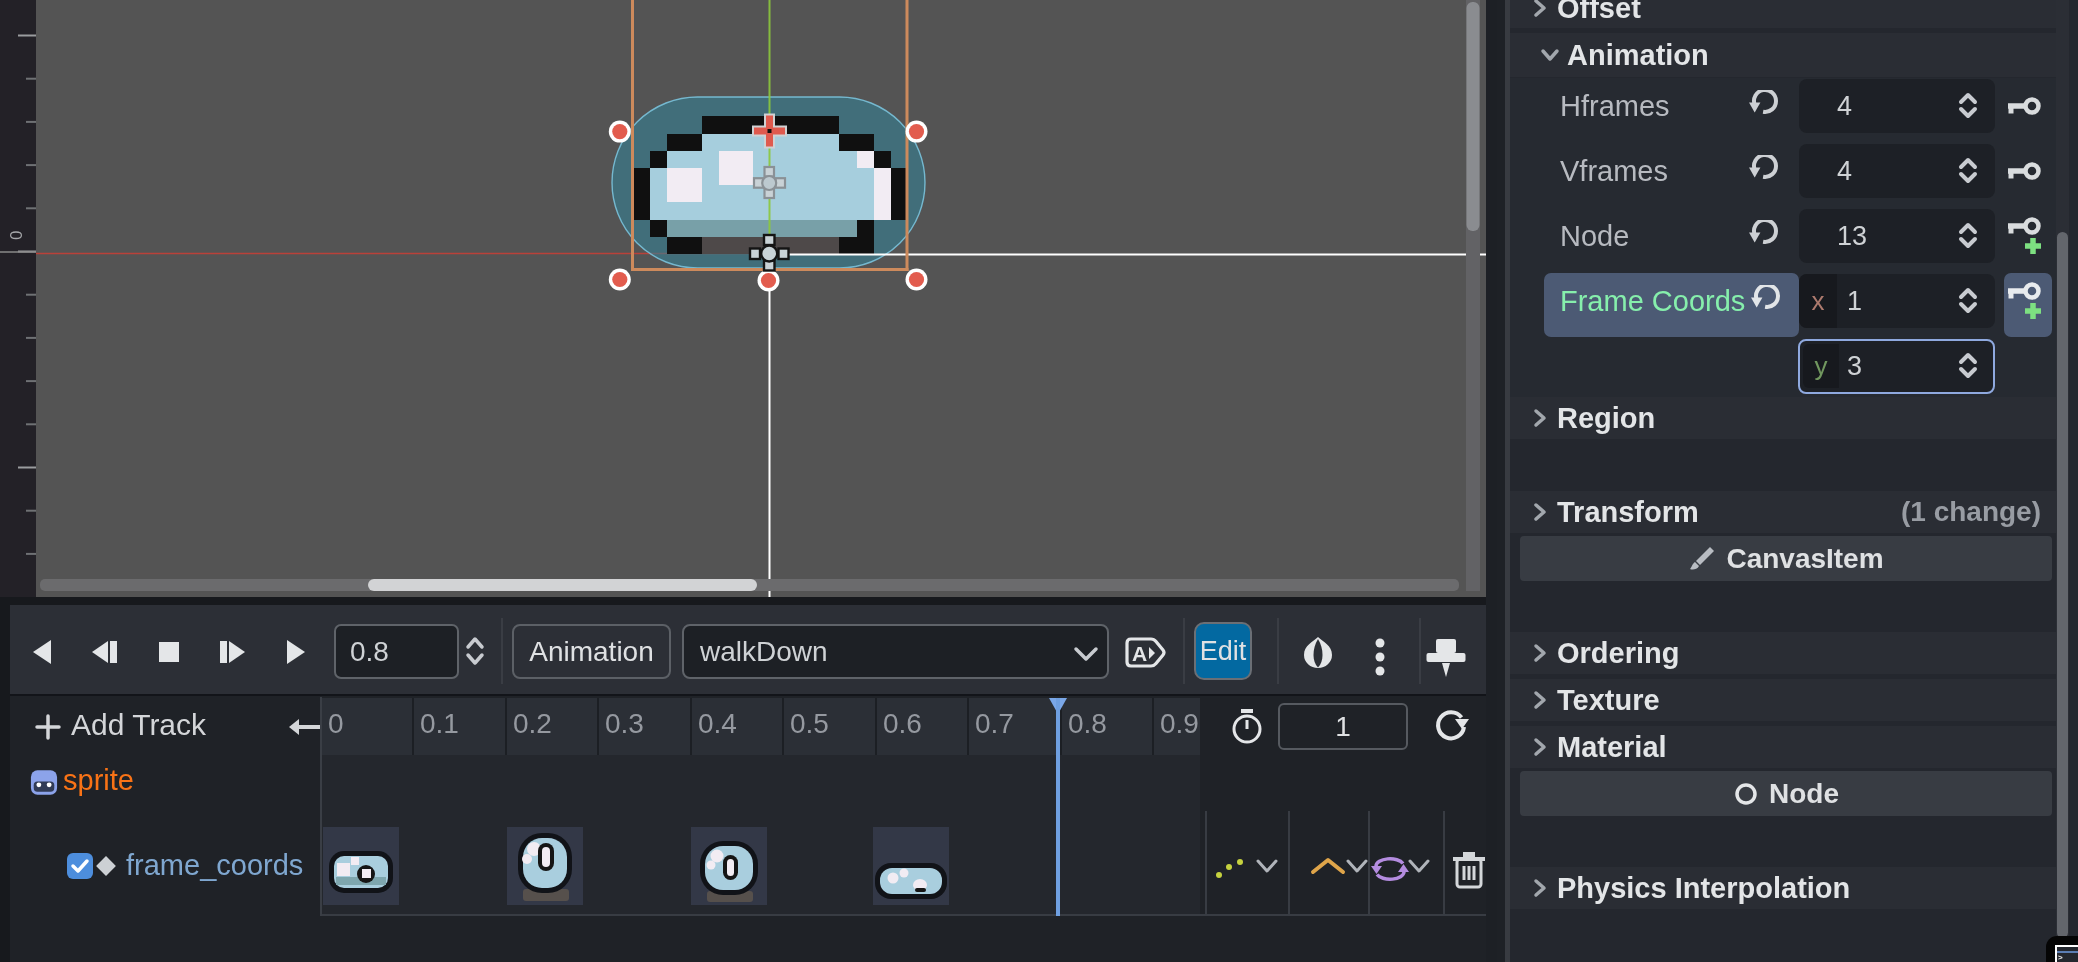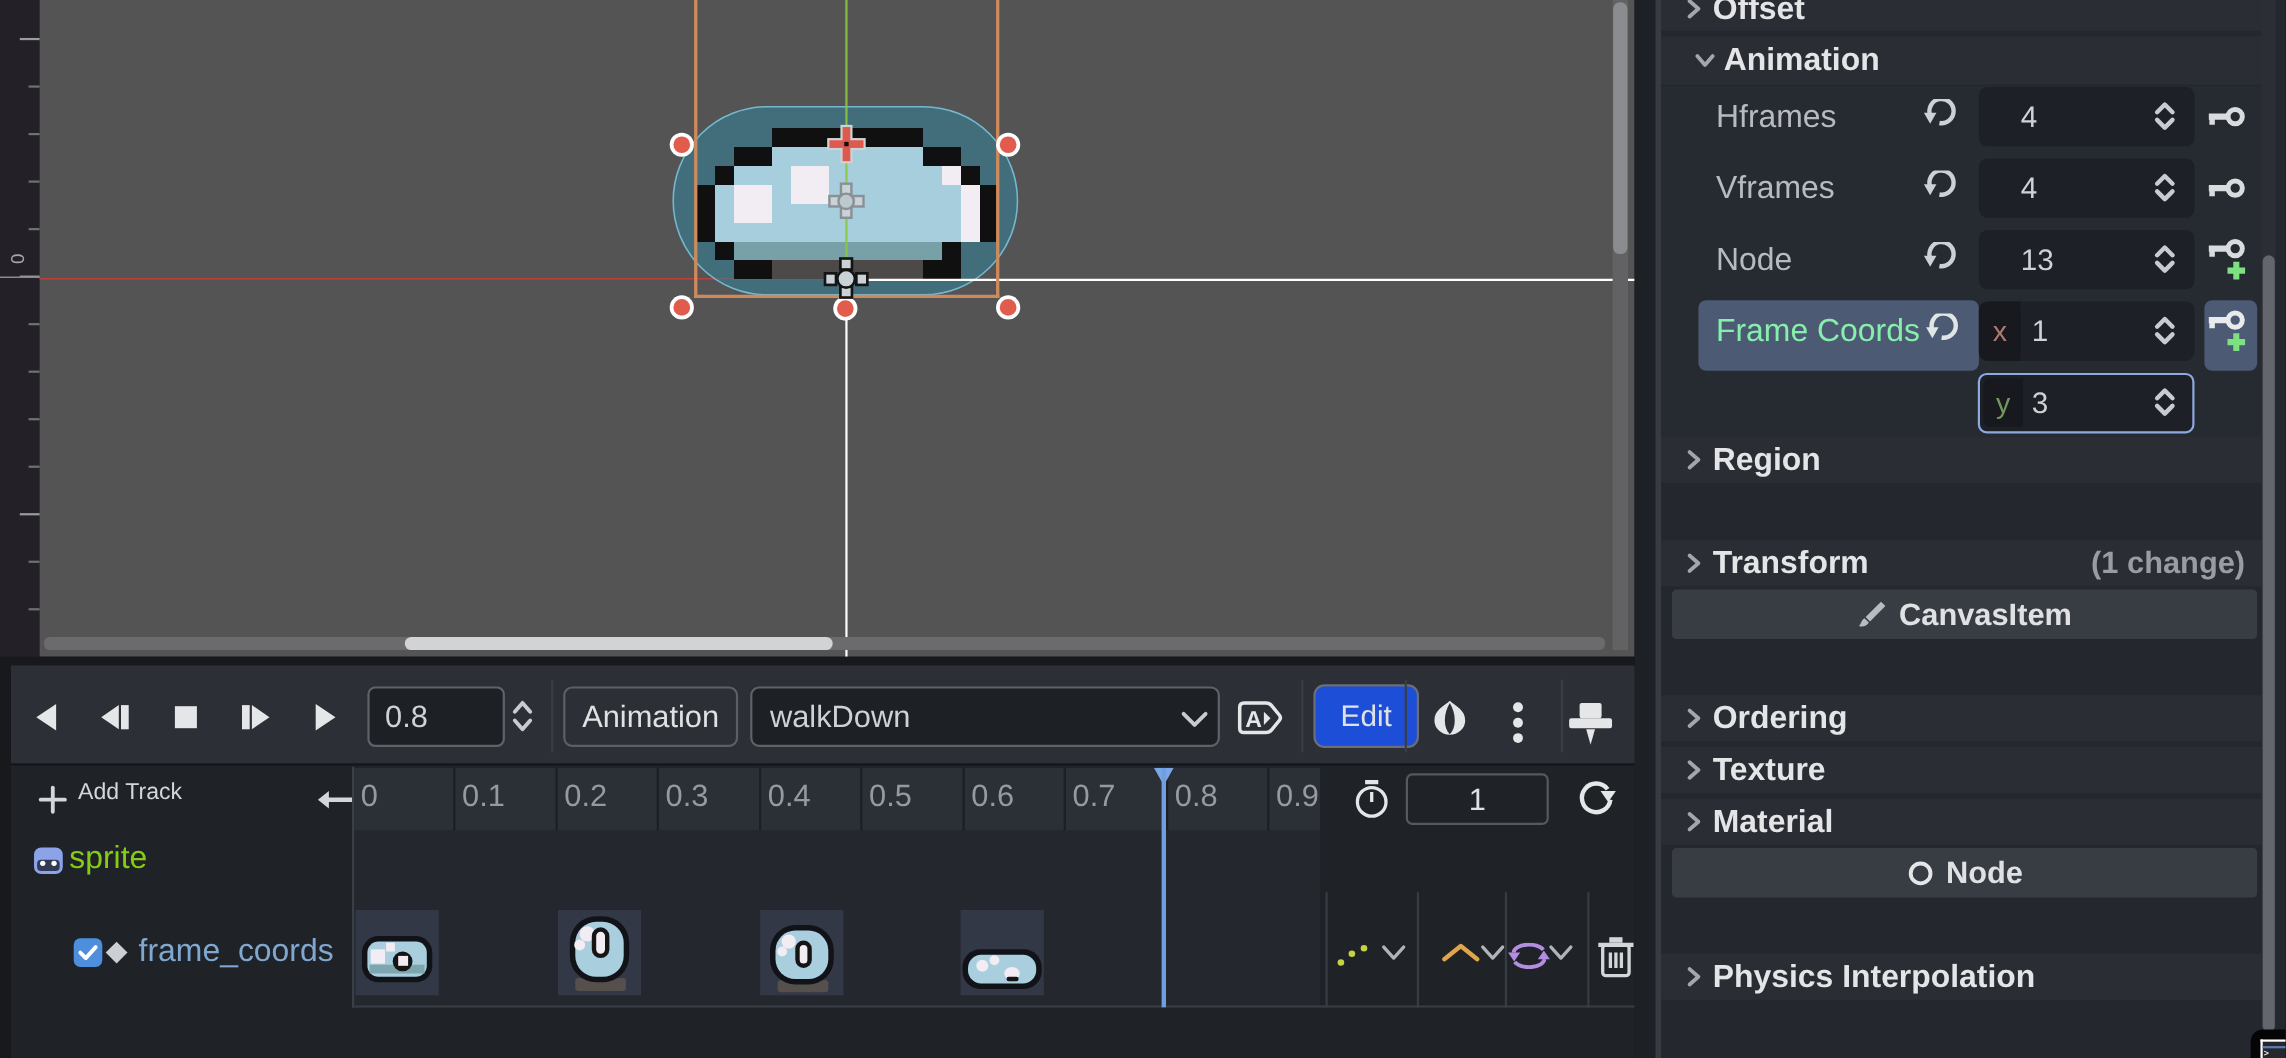--- a/index.html
+++ b/index.html
@@ -194,21 +194,21 @@
       <svg class="abs" style="right:8px;top:20px" width="26" height="16" viewBox="0 0 26 16">
         <path d="M 3,3 L 13,13 L 23,3" fill="none" stroke="#c8cbd0" stroke-width="3.5" stroke-linecap="round" stroke-linejoin="round"></path>
       </svg>
     </div>
     <svg class="icow" style="left:1113px;top:29px" width="46" height="40" viewBox="0 0 46 40">
       <path d="M 8,5 L 28,5 Q 31,5 33,7.5 L 40,16 Q 42,18.5 40,21 L 33,29.5 Q 31,32 28,32 L 8,32 Q 4,32 4,28 L 4,9 Q 4,5 8,5 Z" fill="none" stroke="#e4e6e8" stroke-width="3.2" stroke-linejoin="round"></path>
       <text x="9" y="27" fill="#e4e6e8" font-size="21" font-weight="bold">A</text>
       <polygon points="26,13 26,25 32,19" fill="#e4e6e8"></polygon>
     </svg>
     <div class="vsep" style="left:1173px;top:13px;height:66px"></div>
-    <div class="tb-btn" style="left:1184px;top:17px;width:96px;height:58px;font-size:27px;background:#1d4ed8;border-color:#6b6f75;border-radius:10px">Edit</div>
+    <div class="tb-btn" style="left:1184px;top:17px;width:58px;height:58px;font-size:27px;background:#0369a1;border-color:#6b6f75;border-radius:10px">Edit</div>
     <div class="vsep" style="left:1267px;top:13px;height:66px"></div>
     <svg class="icow" style="left:1291px;top:31px" width="34" height="34" viewBox="0 0 34 34">
       <path d="M 17,1 C 22,6 31,9 31,19 A 14,13 0 0 1 3,19 C 3,9 12,6 17,1 Z" fill="#e4e6e8"></path>
       <path d="M 17,3 C 20,8 21.5,13 21.5,19 C 21.5,24 20,28.5 17,31.5 C 14,28.5 12.5,24 12.5,19 C 12.5,13 14,8 17,3 Z" fill="#2c2f36"></path>
     </svg>
     <svg class="icow" style="left:1354px;top:33px" width="32" height="38" viewBox="0 0 32 38">
       <g fill="#e4e6e8">
             <circle cx="16" cy="5" r="4.5"></circle>
             <circle cx="16" cy="19" r="4.5"></circle>
             <circle cx="16" cy="33" r="4.5"></circle>
@@ -224,21 +224,21 @@
     </svg>
   </div>
 
   <div class="abs" style="left:0;top:93px;width:1476px;height:57px;">
     <svg class="icow" style="left:24px;top:15px" width="28" height="28" viewBox="0 0 28 28">
       <g stroke="#d4d6d9" stroke-width="3.5" stroke-linecap="round">
             <line x1="14" y1="3" x2="14" y2="25"></line>
             <line x1="3" y1="14" x2="25" y2="14"></line>
           </g>
     </svg>
-    <div class="abs" style="left:61px;top:10px;color:#d4d6d9;font-size:21px">Add Track</div>
+    <div class="abs" style="left:61px;top:10px;color:#d4d6d9;font-size:30px">Add Track</div>
     <svg class="icow" style="left:278px;top:15px" width="44" height="28" viewBox="0 0 44 28">
       <line x1="9" y1="14" x2="35" y2="14" stroke="#d4d6d9" stroke-width="4"></line>
       <polygon points="11,6 11,22 1,14" fill="#d4d6d9"></polygon>
       <polygon points="33,6 33,22 43,14" fill="#d4d6d9"></polygon>
     </svg>
     <div class="abs" style="left:310px;top:0;width:880px;height:57px;background:#2b2f36;overflow:hidden">
       <div class="rtick" style="left:0px"></div>
           <div class="rlabel" style="left:8px">0</div>
       <div class="rtick" style="left:92px"></div>
           <div class="rlabel" style="left:100px">0.1</div>
@@ -272,21 +272,21 @@
   </div>
 
   <div class="abs" style="left:0;top:150px;width:1476px;height:56px;">
     <div class="abs" style="left:310px;top:0;width:880px;height:56px;background:#24272d"></div>
     <svg class="icow" style="left:20px;top:14px" width="28" height="27" viewBox="0 0 30 28">
       <rect x="1" y="1" width="28" height="26" rx="7" fill="#8ca3ea"></rect>
       <rect x="4" y="13" width="22" height="11" rx="4" fill="#313b55"></rect>
       <circle cx="9.5" cy="16.5" r="2.6" fill="#fff"></circle>
           <circle cx="20.5" cy="16.5" r="2.6" fill="#fff"></circle>
     </svg>
-    <div class="abs" style="left:53px;top:9px;color:#84cc16;font-size:29px">sprite</div>
+    <div class="abs" style="left:53px;top:9px;color:#f97316;font-size:29px">sprite</div>
   </div>
 
   <div class="abs" style="left:0;top:206px;width:1476px;height:105px;">
     <div class="abs" style="left:310px;top:0;width:880px;height:105px;background:#24272d;border-bottom:2px solid #383c43"></div>
     <div class="abs" style="left:1190px;top:103px;width:286px;height:2px;background:#383c43"></div>
     <div class="abs" style="left:57px;top:42px;width:26px;height:26px;background:#4d8edd;border-radius:6px">
       <svg width="26" height="26" viewBox="0 0 26 26">
             <path d="M 6,13 L 11,18 L 20,8" fill="none" stroke="#fff" stroke-width="3.5" stroke-linecap="round" stroke-linejoin="round"></path>
           </svg>
     </div>

